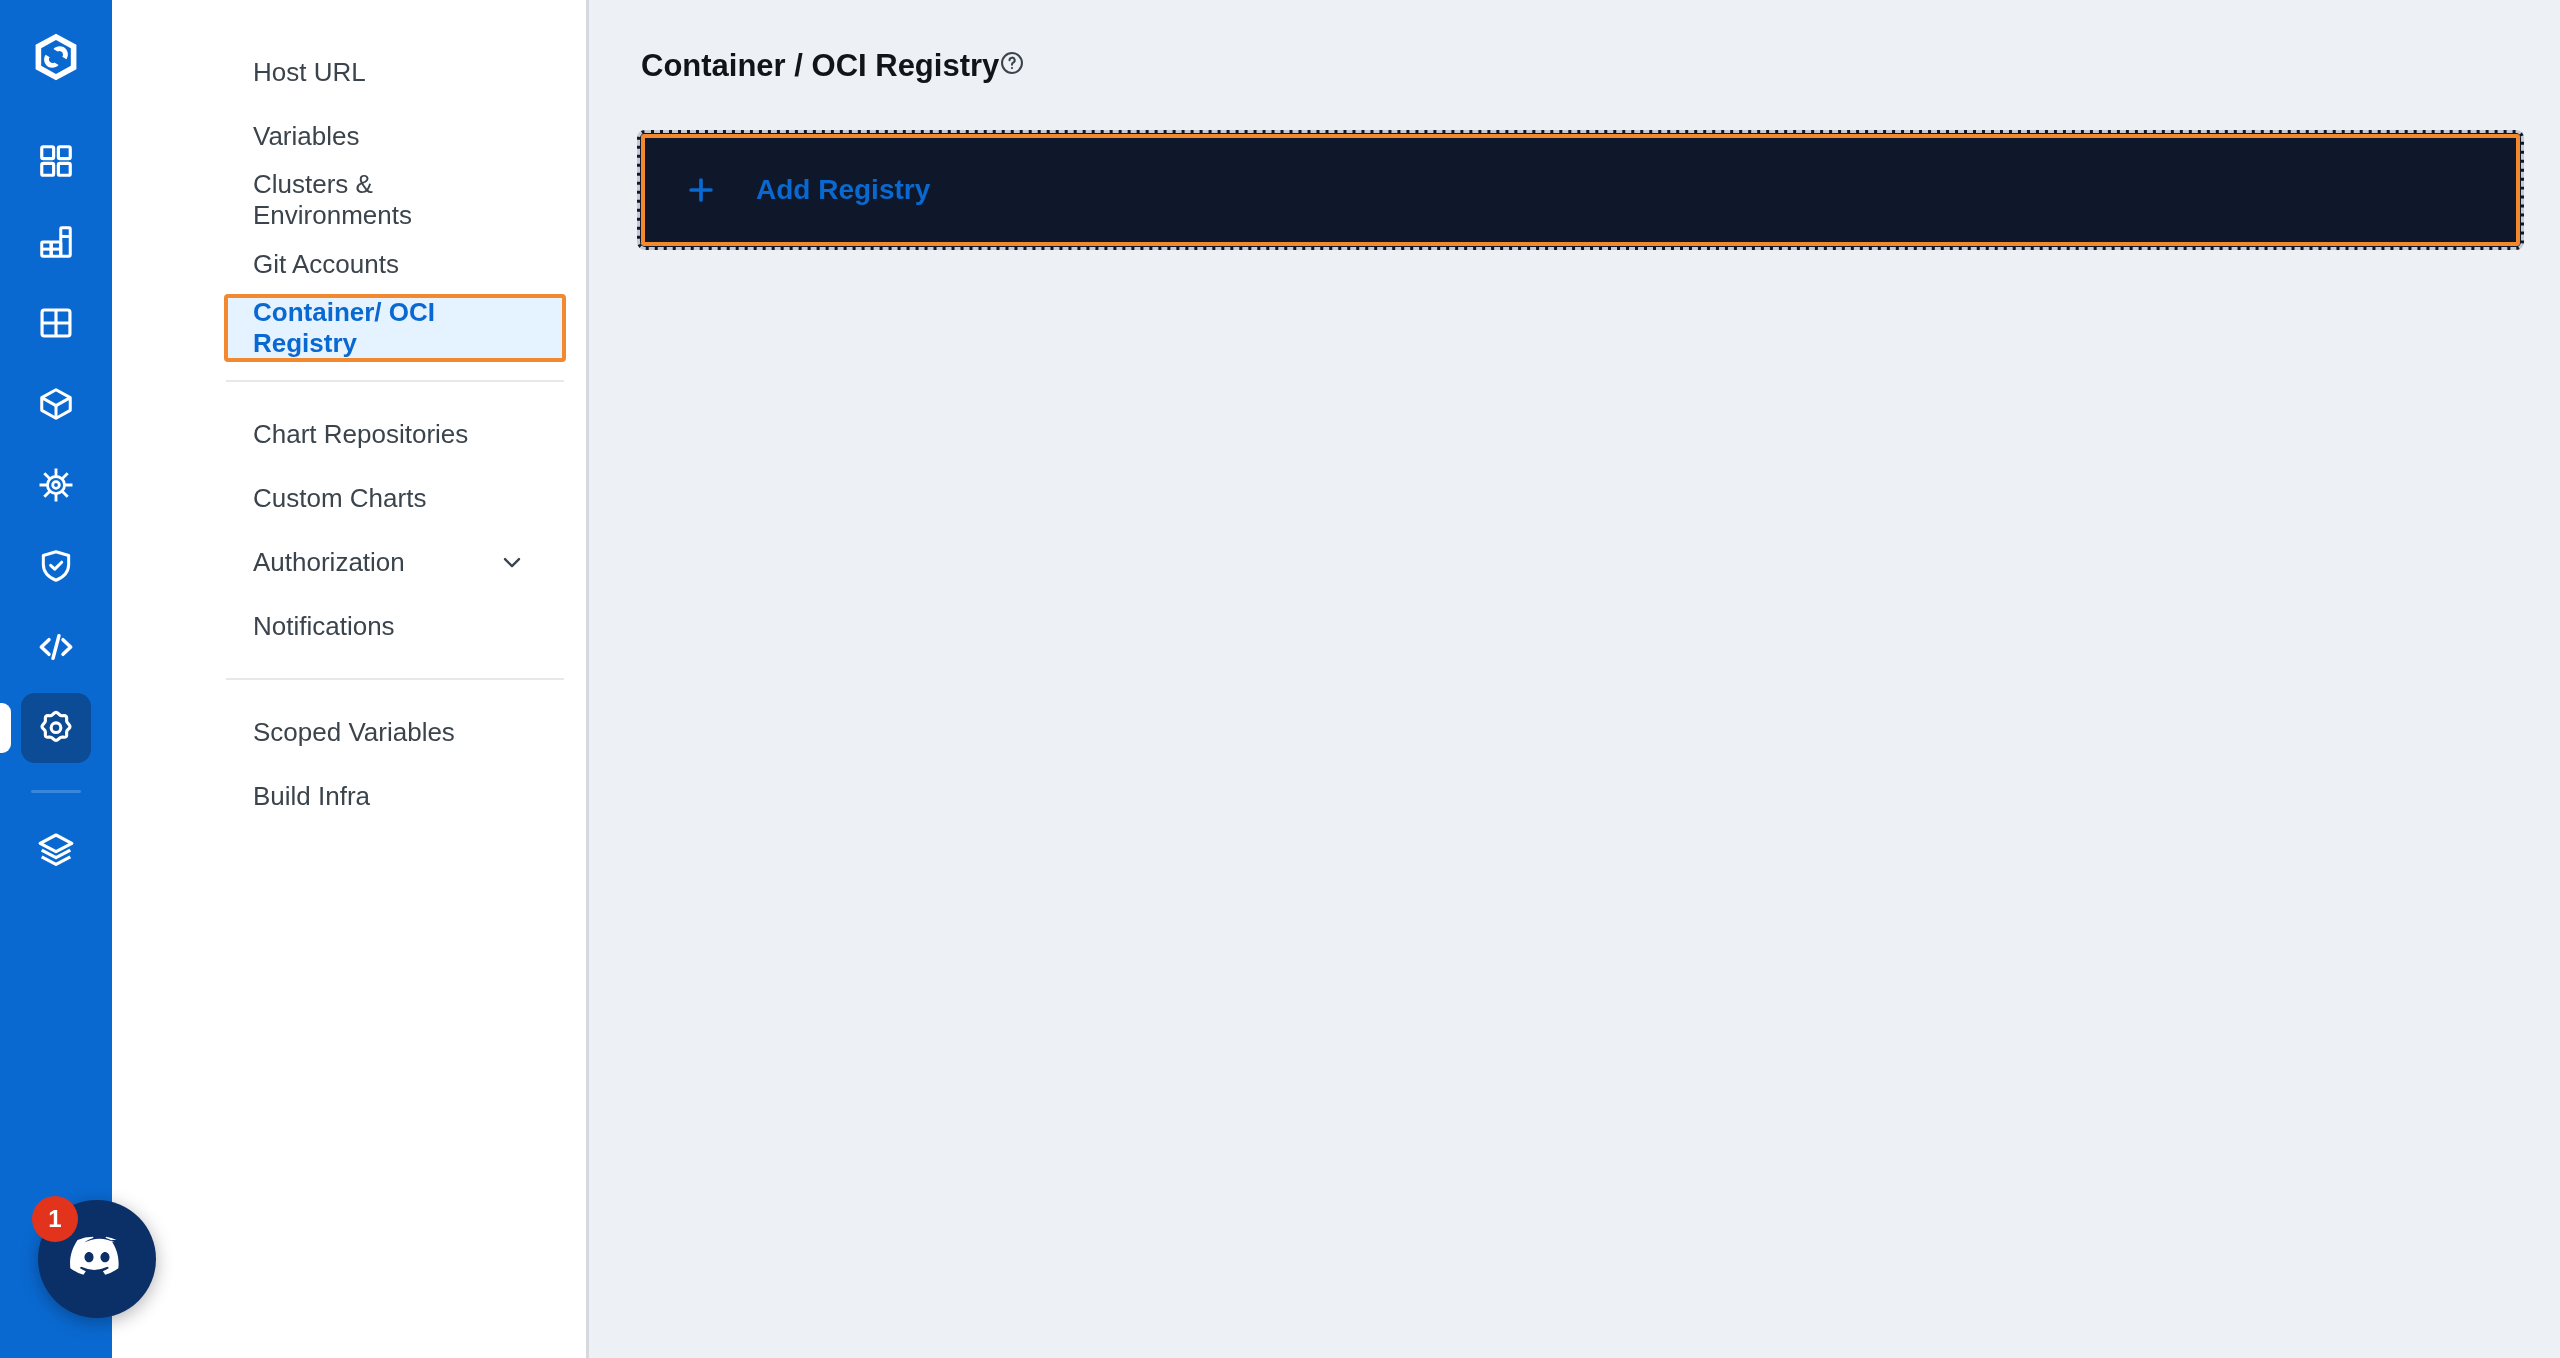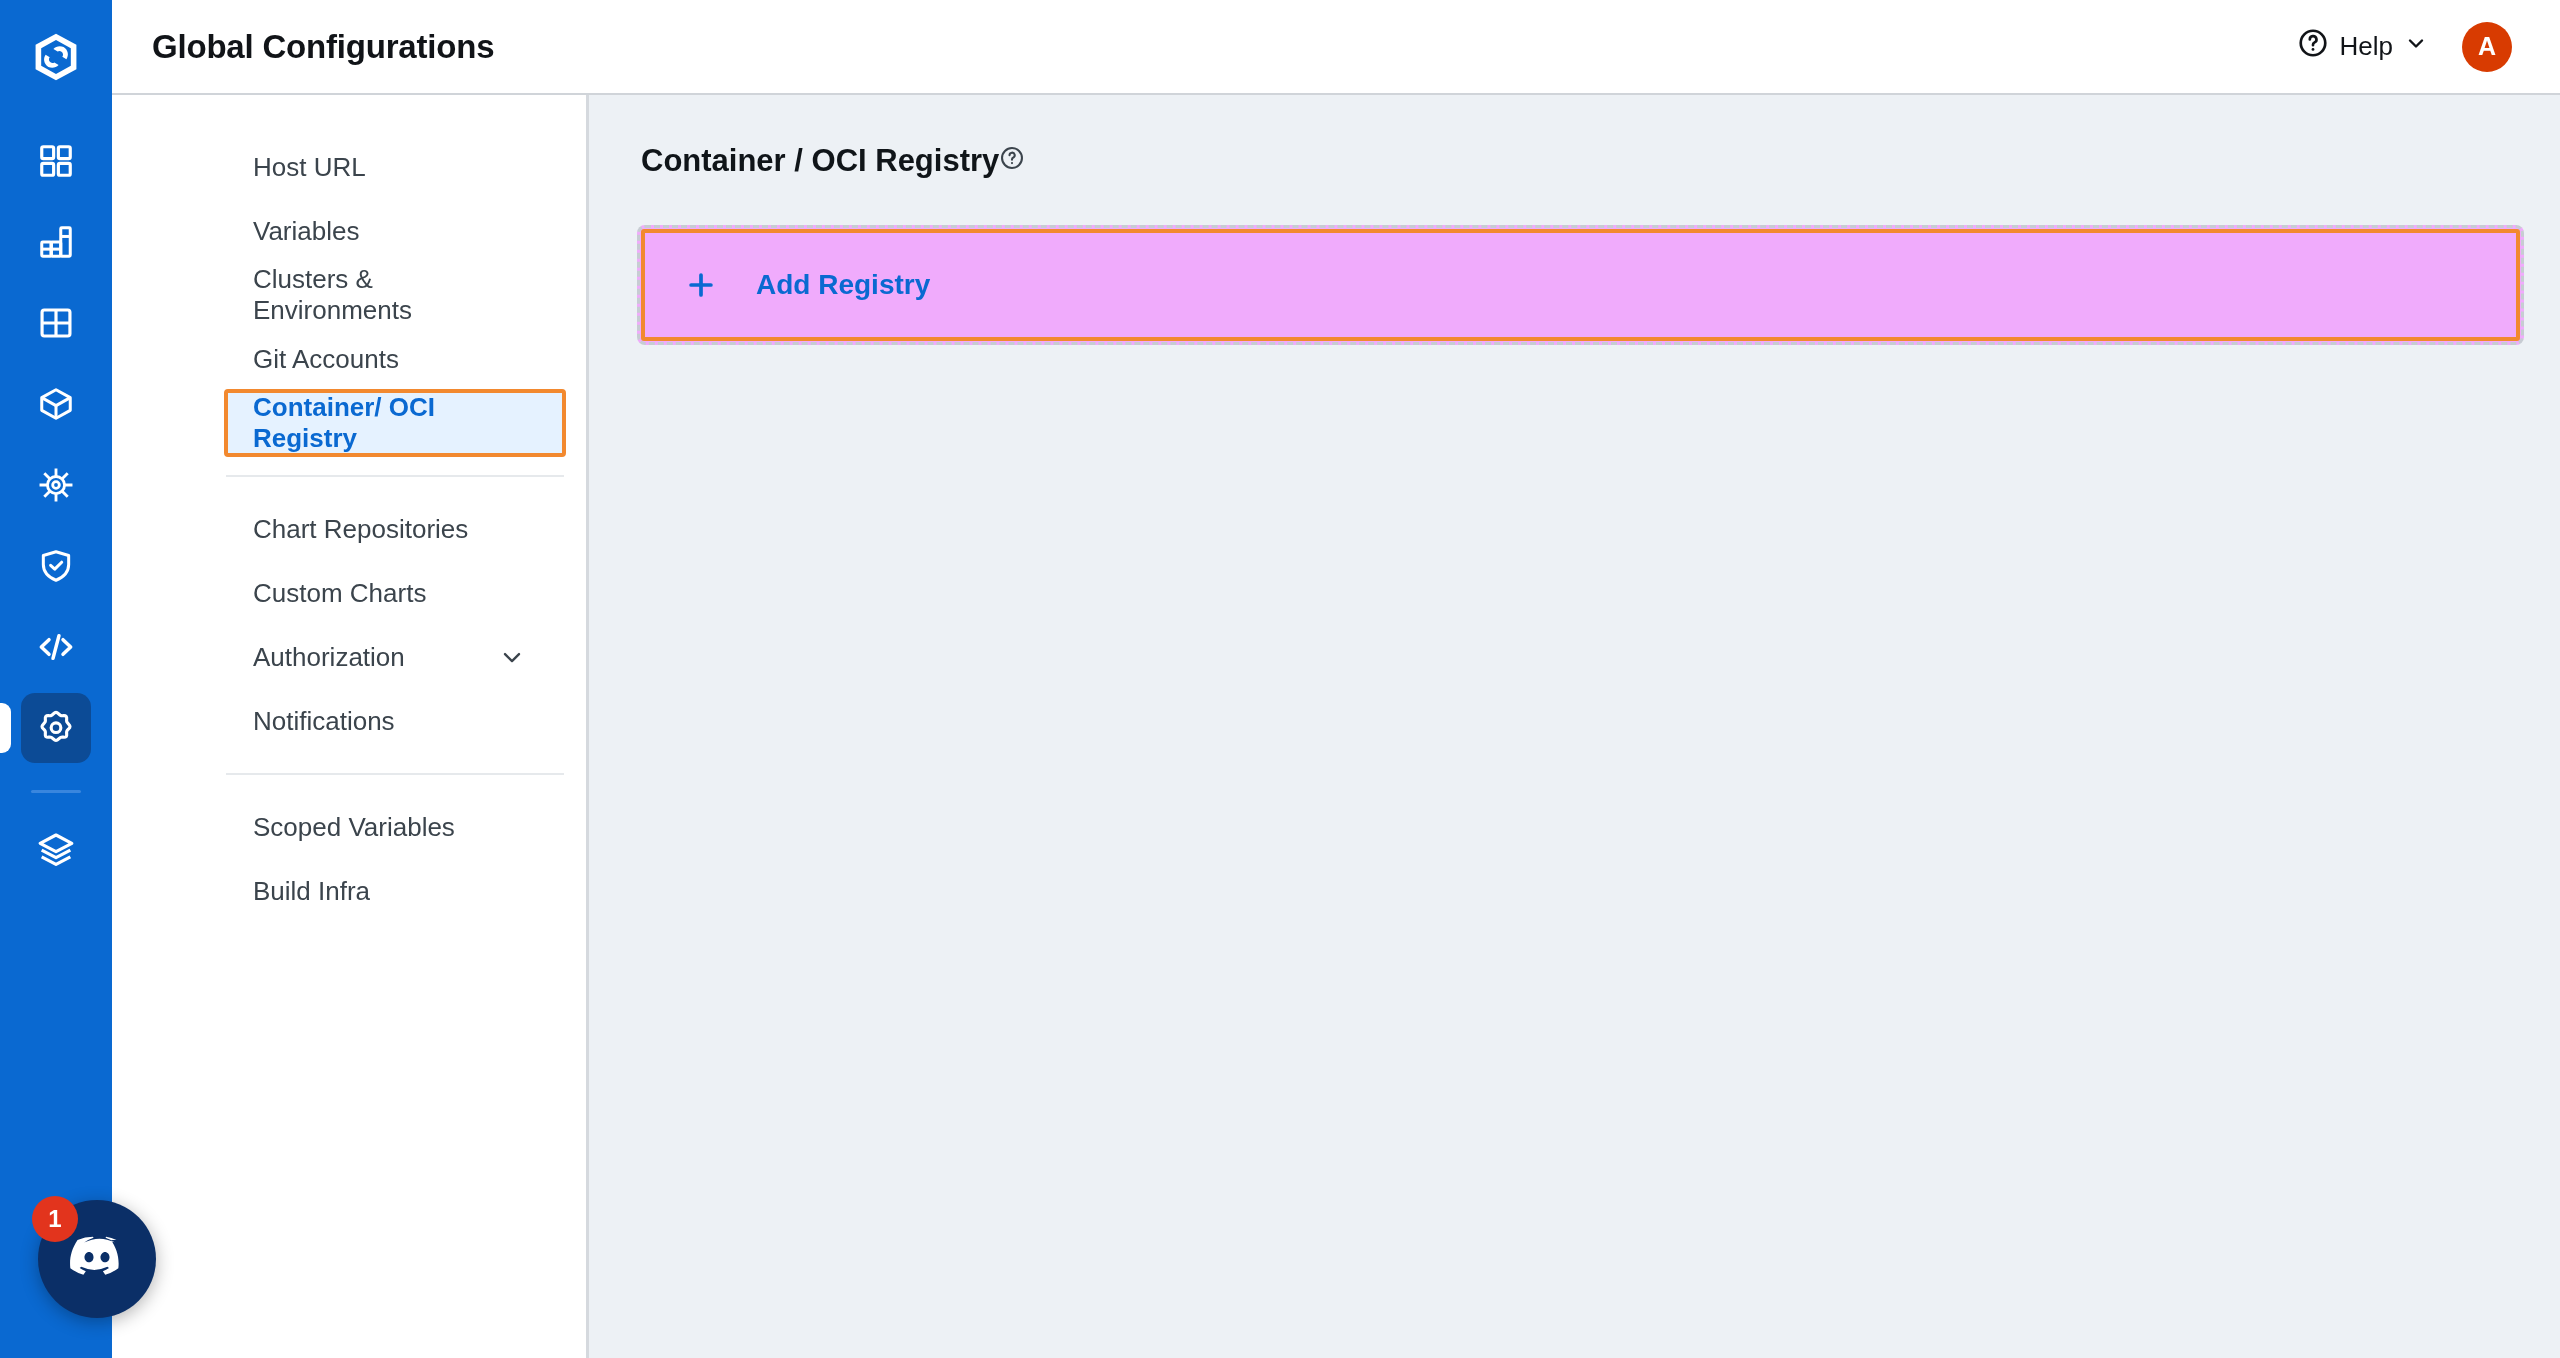--- a/index.html
+++ b/index.html
@@ -111,21 +111,21 @@
   
   .main { flex:1; background:#edf1f5; padding:48px 36px 0 48px; min-width:0; }
   .main-title {
     display:flex; align-items:center; 
     font-size:31px; font-weight:700; color:#101519;
     margin-bottom:46px; margin-left:4px;
   }
   .add-card-wrap { position:relative; }
   .add-card {
     height:120px;
-    background:#f0abfc;
+    background:#0f172a;
     border:3px dashed #c7ccd3;
     border-radius:8px;
     display:flex; align-items:center;
     padding-left:44px; gap:38px;
   }
   .add-card .plus { color:#0a69d1; display:flex; align-items:center; }
   .add-card .add-label { color:#0a69d1; font-size:28px; font-weight:700; }
   .add-card-wrap::after{
     content:""; position:absolute; left:4px; top:4px; right:4px; bottom:4px;
     border:4px solid #f2892f; border-radius:3px; pointer-events:none;
@@ -250,41 +250,20 @@
         <svg width="64" height="64" viewBox="0 0 24 24" fill="#ffffff">
           <path d="M19.3 5.6A16 16 0 0 0 15.4 4.4l-.2.4a13 13 0 0 1 3.5 1.8 13 13 0 0 0-11.5 0 13 13 0 0 1 3.5-1.8l-.2-.4A16 16 0 0 0 4.7 5.6C2.3 9.2 1.6 12.7 2 16.2a16.1 16.1 0 0 0 4.9 2.5l.9-1.4c-.8-.3-1.6-.7-2.3-1.2l.6-.4a11.5 11.5 0 0 0 9.8 0l.6.4c-.7.5-1.5.9-2.3 1.2l.9 1.4a16 16 0 0 0 4.9-2.5c.5-4-.7-7.5-2.7-10.6ZM9 14c-.9 0-1.7-.9-1.7-1.9S8 10.1 9 10.1s1.7.9 1.7 2S9.9 14 9 14Zm6 0c-.9 0-1.7-.9-1.7-1.9s.8-2 1.7-2 1.7.9 1.7 2-.8 1.9-1.7 1.9Z"></path>
         </svg>
       </span>
     </div>
 
   </nav>
 
   <div class="right">
 
-    <header class="topbar">
-      <div class="page-title">Global Configurations</div>
-      <div class="topbar-right">
-        <div class="help-btn">
-          <span>
-            <svg width="32" height="32" viewBox="0 0 24 24" fill="none" stroke="#111418" stroke-width="2">
-              <circle cx="12" cy="12" r="9.2"></circle>
-              <path d="M9.6 9.4a2.5 2.5 0 1 1 3.4 2.3c-.6.3-1 .9-1 1.6v.3" stroke-linecap="round"></path>
-              <circle cx="12" cy="16.8" r="1.05" fill="#111418" stroke="none"></circle>
-            </svg>
-          </span>
-          <span class="label">Help</span>
-          <span>
-            <svg width="24" height="24" viewBox="0 0 24 24" fill="none" stroke="#111418" stroke-width="2.4" stroke-linecap="round" stroke-linejoin="round">
-              <path d="M6 9.5 12 15.5 18 9.5"></path>
-            </svg>
-          </span>
-        </div>
-        <div class="avatar">A</div>
-      </div>
-    </header>
 
     <div class="body">
 
       <aside class="confignav">
 
         <ul class="nav-list">
           <li class="nav-item">
             <span>Host URL</span>
           </li>
           <li class="nav-item">

